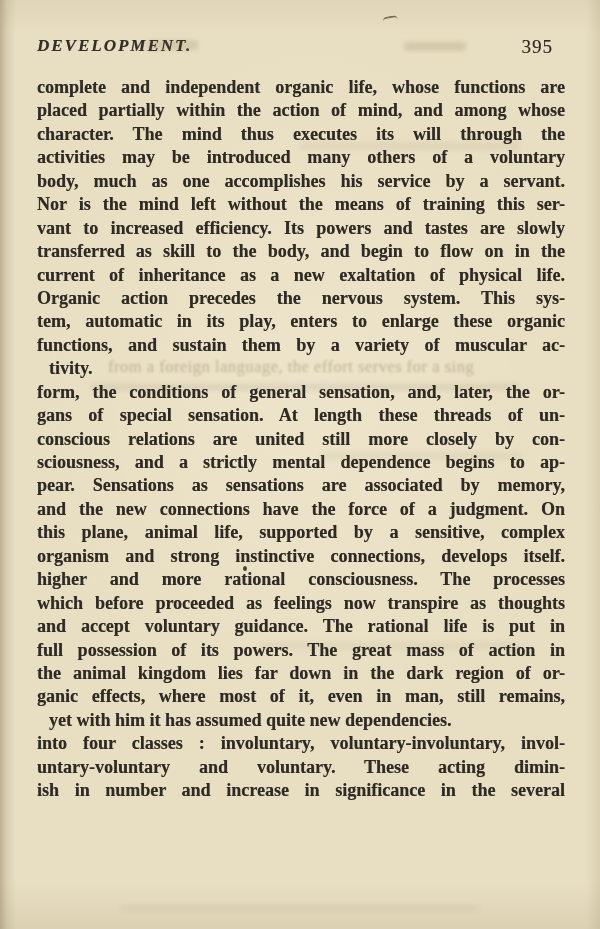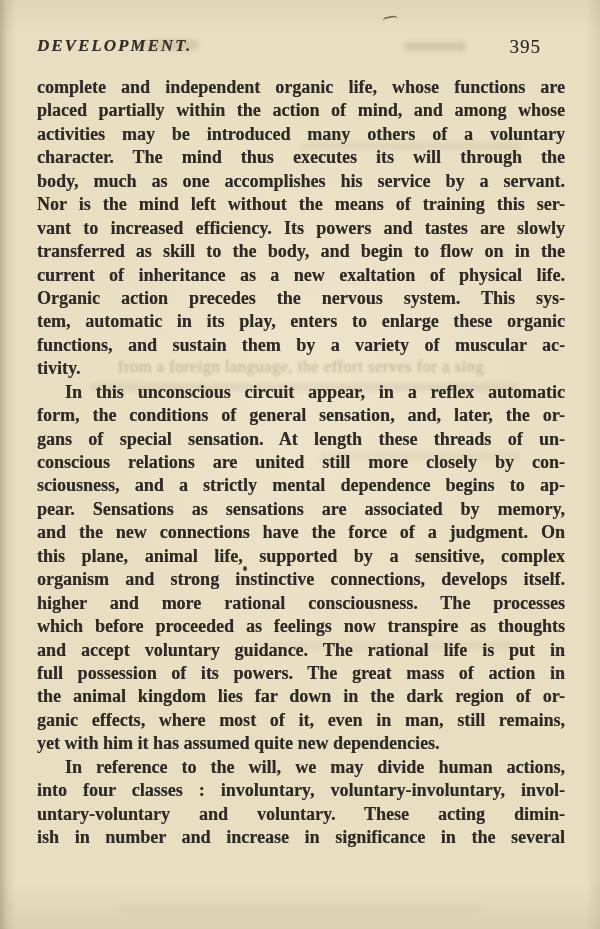--- a/index.html
+++ b/index.html
@@ -33,21 +33,21 @@
     text-align: left;
     font-style: italic;
     font-weight: 600;
     font-size: 17px;
     letter-spacing: 2px;
     color: #332e27;
     text-shadow: 0.3px 0.3px 0.4px rgba(46,42,36,0.45);
   }
   .page-number {
     position: absolute;
-    right: 24px;
+    right: 12px;
     top: 0;
     font-size: 19px;
     letter-spacing: 1px;
     color: #2e2a24;
     text-shadow: 0.3px 0.3px 0.4px rgba(46,42,36,0.45);
   }
 
   
   .body-text {
     position: absolute;
@@ -61,26 +61,26 @@
     line-height: 23.45px;
     font-size: 18px;
     text-align: justify;
     text-align-last: justify;
     white-space: normal;
     overflow: hidden;
     color: #2e2a24;
     text-shadow: 0.25px 0.25px 0.35px rgba(46,42,36,0.55);
   }
   .line.indent { text-indent: 28px; }
-  .line.no-justify { text-align: center; text-align-last: left; }
+  .line.no-justify { text-align: center; text-align-last: left; margin-left: 12px; }
 
   
   .ghost-line {
     position: absolute;
-    left: 118px;
+    left: 108px;
     top: 357px;
     width: 460px;
     font-size: 16.5px;
     letter-spacing: 0.5px;
     color: rgba(118,100,58,0.38);
     filter: blur(0.8px);
     white-space: nowrap;
     overflow: hidden;
   }
   .smudge {
@@ -129,48 +129,46 @@
   <div class="smudge s-b"></div>
   <div class="smudge s-c"></div>
   <div class="smudge s-d"></div>
   <div class="smudge s-e"></div>
 
   <div class="ghost-line">from a foreign language, the effort serves for a sing</div>
 
   <main class="body-text">
       <div class="line">complete and independent organic life, whose functions are</div>
       <div class="line">placed partially within the action of mind, and among whose</div>
+      <div class="line">character.  The mind thus executes its will through the</div>
       <div class="line">activities may be introduced many others of a voluntary</div>
-      <div class="line">character.  The mind thus executes its will through the</div>
       <div class="line">body, much as one accomplishes his service by a servant.</div>
       <div class="line">Nor is the mind left without the means of training this ser-</div>
       <div class="line">vant to increased efficiency.  Its powers and tastes are slowly</div>
       <div class="line">transferred as skill to the body, and begin to flow on in the</div>
       <div class="line">current of inheritance as a new exaltation of physical life.</div>
       <div class="line">Organic action precedes the nervous system.  This sys-</div>
       <div class="line">tem, automatic in its play, enters to enlarge these organic</div>
       <div class="line">functions, and sustain them by a variety of muscular ac-</div>
       <div class="line no-justify">tivity.</div>
-      <div class="line indent">In this unconscious circuit appear, in a reflex automatic</div>
       <div class="line">form, the conditions of general sensation, and, later, the or-</div>
       <div class="line">gans of special sensation.  At length these threads of un-</div>
       <div class="line">conscious relations are united still more closely by con-</div>
       <div class="line">sciousness, and a strictly mental dependence begins to ap-</div>
       <div class="line">pear.  Sensations as sensations are associated by memory,</div>
       <div class="line">and the new connections have the force of a judgment.  On</div>
       <div class="line">this plane, animal life, supported by a sensitive, complex</div>
       <div class="line">organism and strong instinctive connections, develops itself.</div>
       <div class="line">higher and more rational consciousness.  The processes</div>
       <div class="line">which before proceeded as feelings now transpire as thoughts</div>
       <div class="line">and accept voluntary guidance.  The rational life is put in</div>
       <div class="line">full possession of its powers.  The great mass of action in</div>
       <div class="line">the animal kingdom lies far down in the dark region of or-</div>
       <div class="line">ganic effects, where most of it, even in man, still remains,</div>
       <div class="line no-justify">yet with him it has assumed quite new dependencies.</div>
-      <div class="line indent">In reference to the will, we may divide human actions,</div>
       <div class="line">into four classes : involuntary, voluntary-involuntary, invol-</div>
       <div class="line">untary-voluntary and voluntary.  These acting dimin-</div>
       <div class="line">ish in number and increase in significance in the several</div>
     </main>
 
   <div class="ink-dot"></div>
 
 </div>
 
 </body></html>

